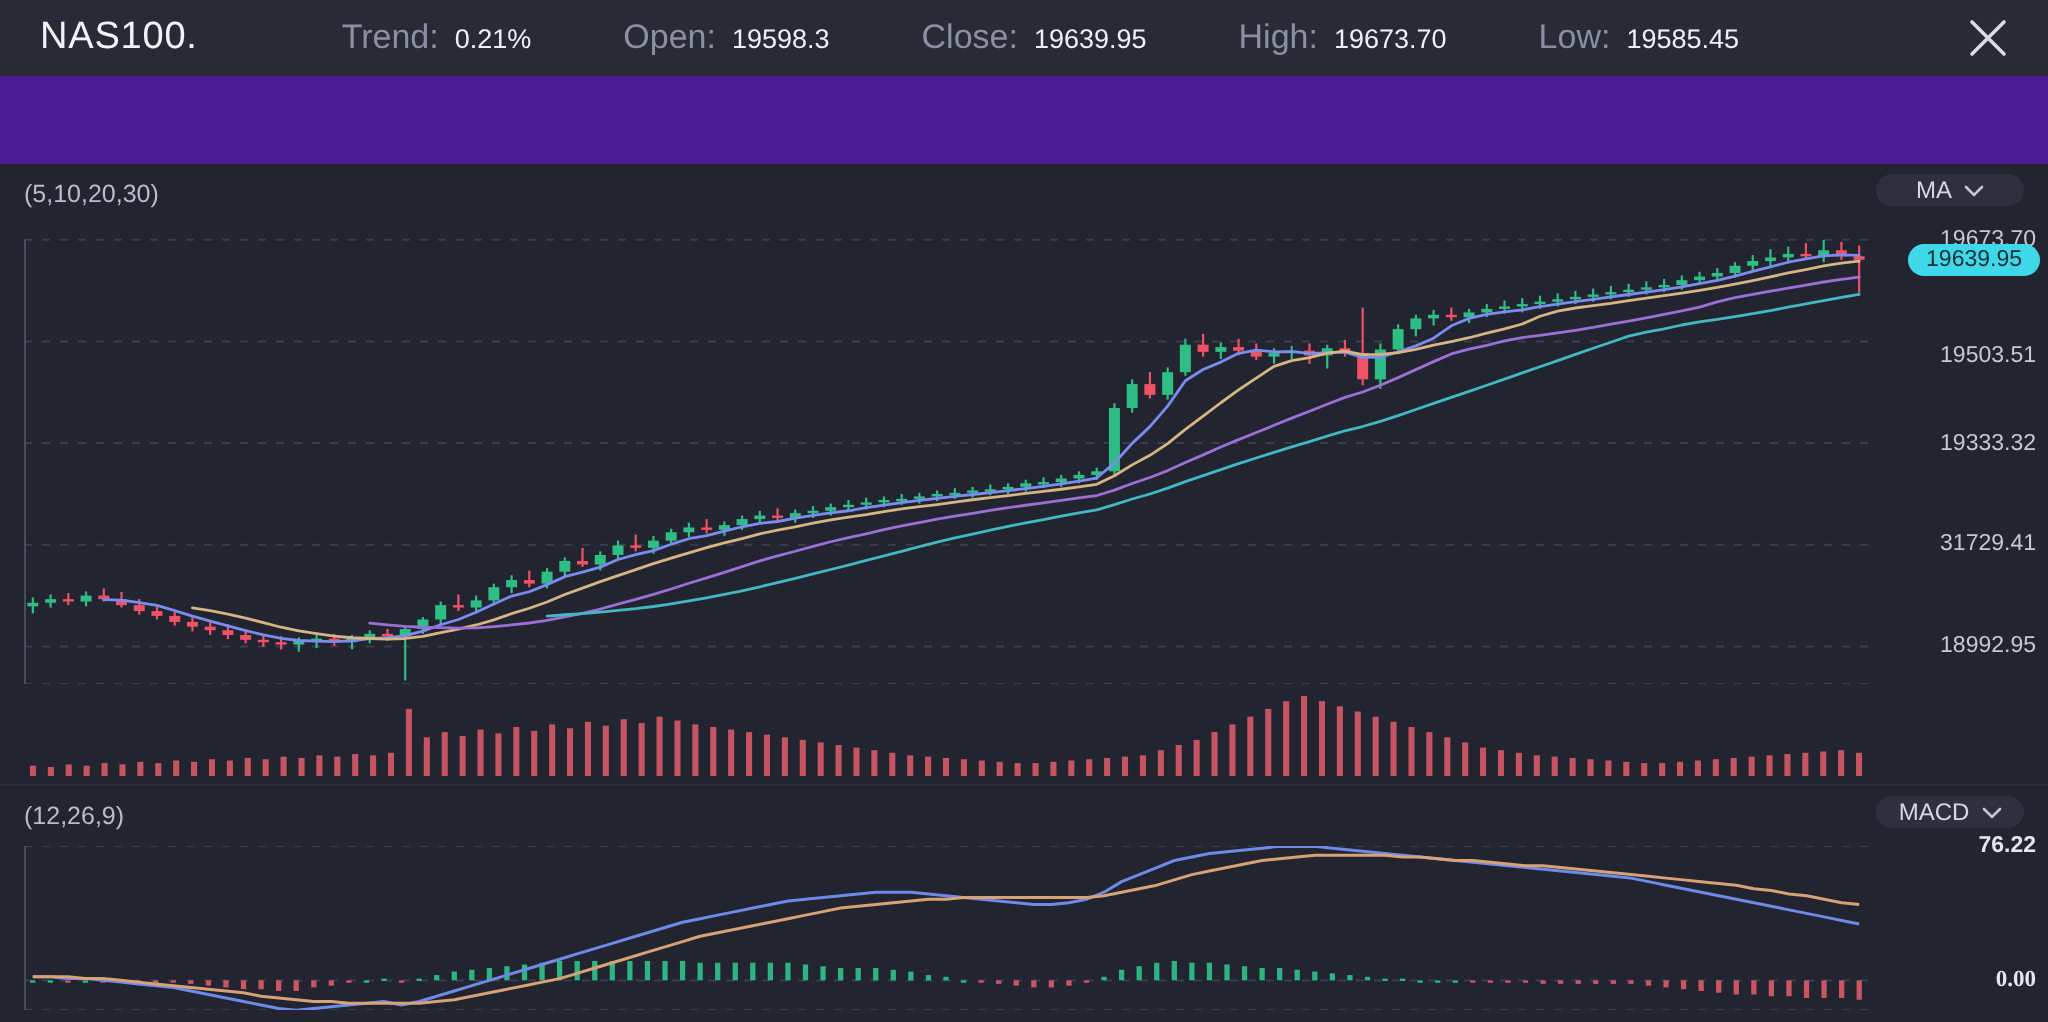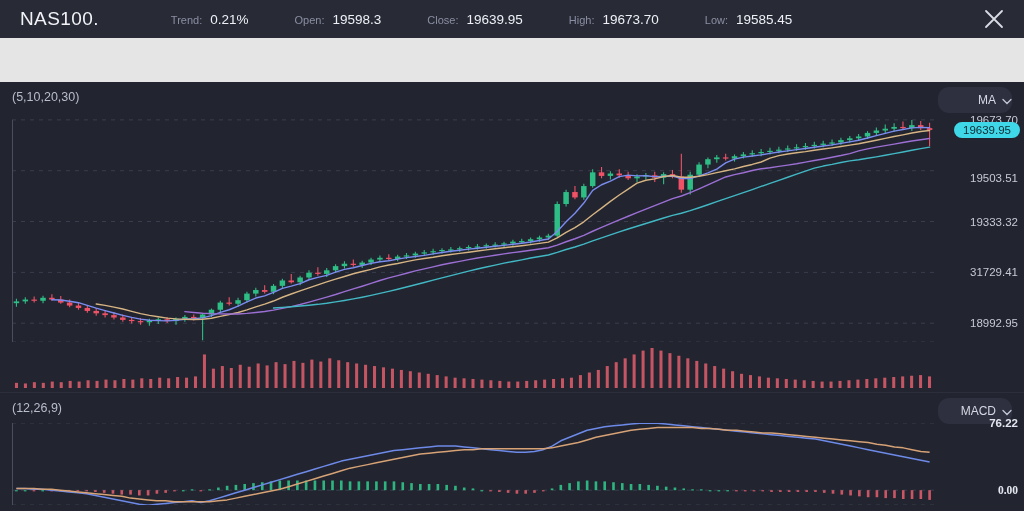--- a/index.html
+++ b/index.html
@@ -3,35 +3,35 @@
 <meta charset="utf-8">
 <style>
   * { margin:0; padding:0; box-sizing:border-box; }
   html,body { width:1024px; height:511px; overflow:hidden; }
   body {
     background:#1e2029;
     font-family:"Liberation Sans", sans-serif;
     color:#e8eaf0;
     -webkit-font-smoothing:antialiased;
   }
-  .app { position:relative; width:1024px; height:511px; background:#e5e5e5; }
+  .app { position:relative; width:1024px; height:511px; background:#4c1d95; }
 
   
   .header {
     position:absolute; left:0; top:0; width:1024px; height:38px;
     display:flex; align-items:center;
     background:#282a36;
   }
   .symbol {
     margin-left:20px; font-size:19px; letter-spacing:.4px;
     color:#f2f3f7; font-weight:400;
   }
   .quotes { display:flex; align-items:center; margin-left:72px; gap:46px; }
   .quote { display:flex; align-items:baseline; gap:8px; white-space:nowrap; }
-  .quote .qlabel { font-size:11px; color:#8b8fa3; }
+  .quote .qlabel { font-size:17px; color:#8b8fa3; }
   .quote .qvalue { font-size:13.5px; color:#eef0f6; }
   .close-btn {
     position:absolute; right:18px; top:7px; width:24px; height:24px;
     cursor:pointer;
   }
   .close-btn svg { display:block; }
 
   
   .tabbar {
     position:absolute; left:0; top:38px; width:1024px; height:44px;
@@ -52,23 +52,23 @@
   
   .panel-price {
     position:absolute; left:0; top:82px; width:1024px; height:310px;
     background:#22242f;
   }
   .ma-label {
     position:absolute; left:12px; top:8px; font-size:12.5px; color:#b9bdcc;
   }
   .indicator-pill {
     position:absolute; top:5px; right:12px;
-    width:74px; height:26px; border-radius:11px;
+    width:74px; height:16px; border-radius:11px;
     background:#2e3040; display:flex; align-items:center;
-    justify-content:flex-end; gap:6px; cursor:pointer;
+    justify-content:center; gap:6px; cursor:pointer;
   }
   .indicator-pill .ptxt { font-size:12px; color:#d5d8e4; }
   .indicator-pill .chev { display:block; }
 
   .plot {
     position:absolute; left:12px; top:30px;
     width:922px; height:230px;
   }
   .plot svg, .volume svg, .macd-plot svg { display:block; }
   .volume {

